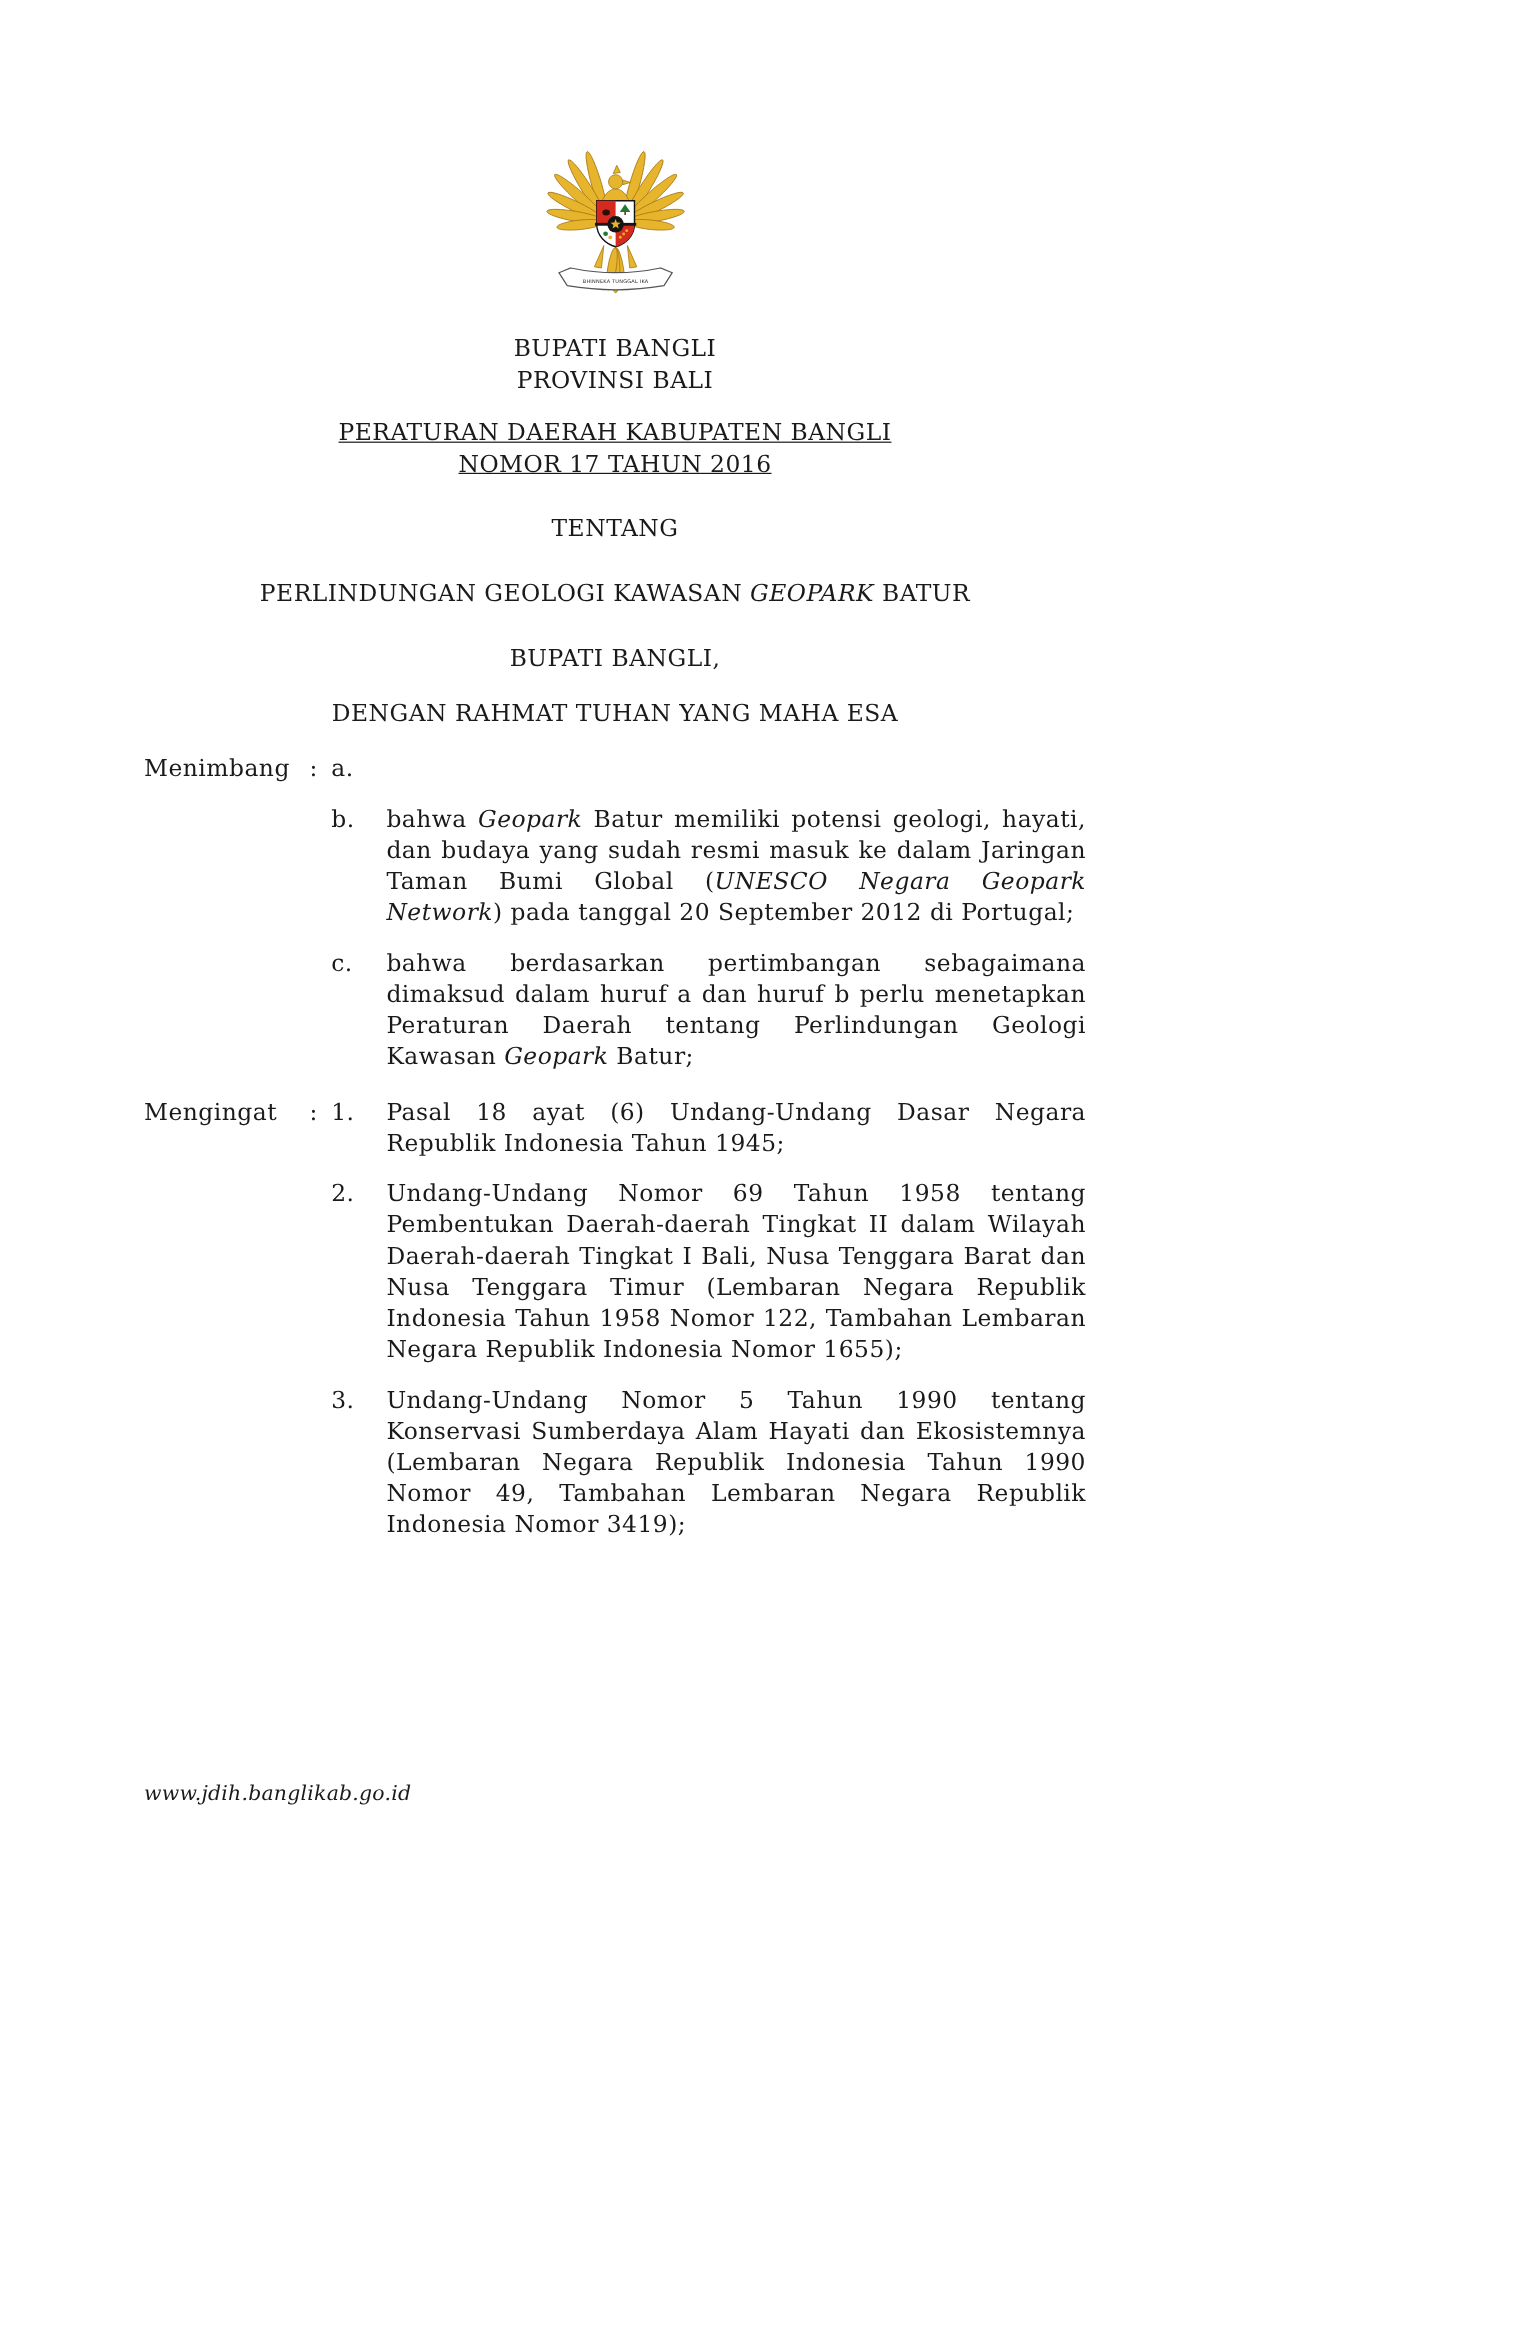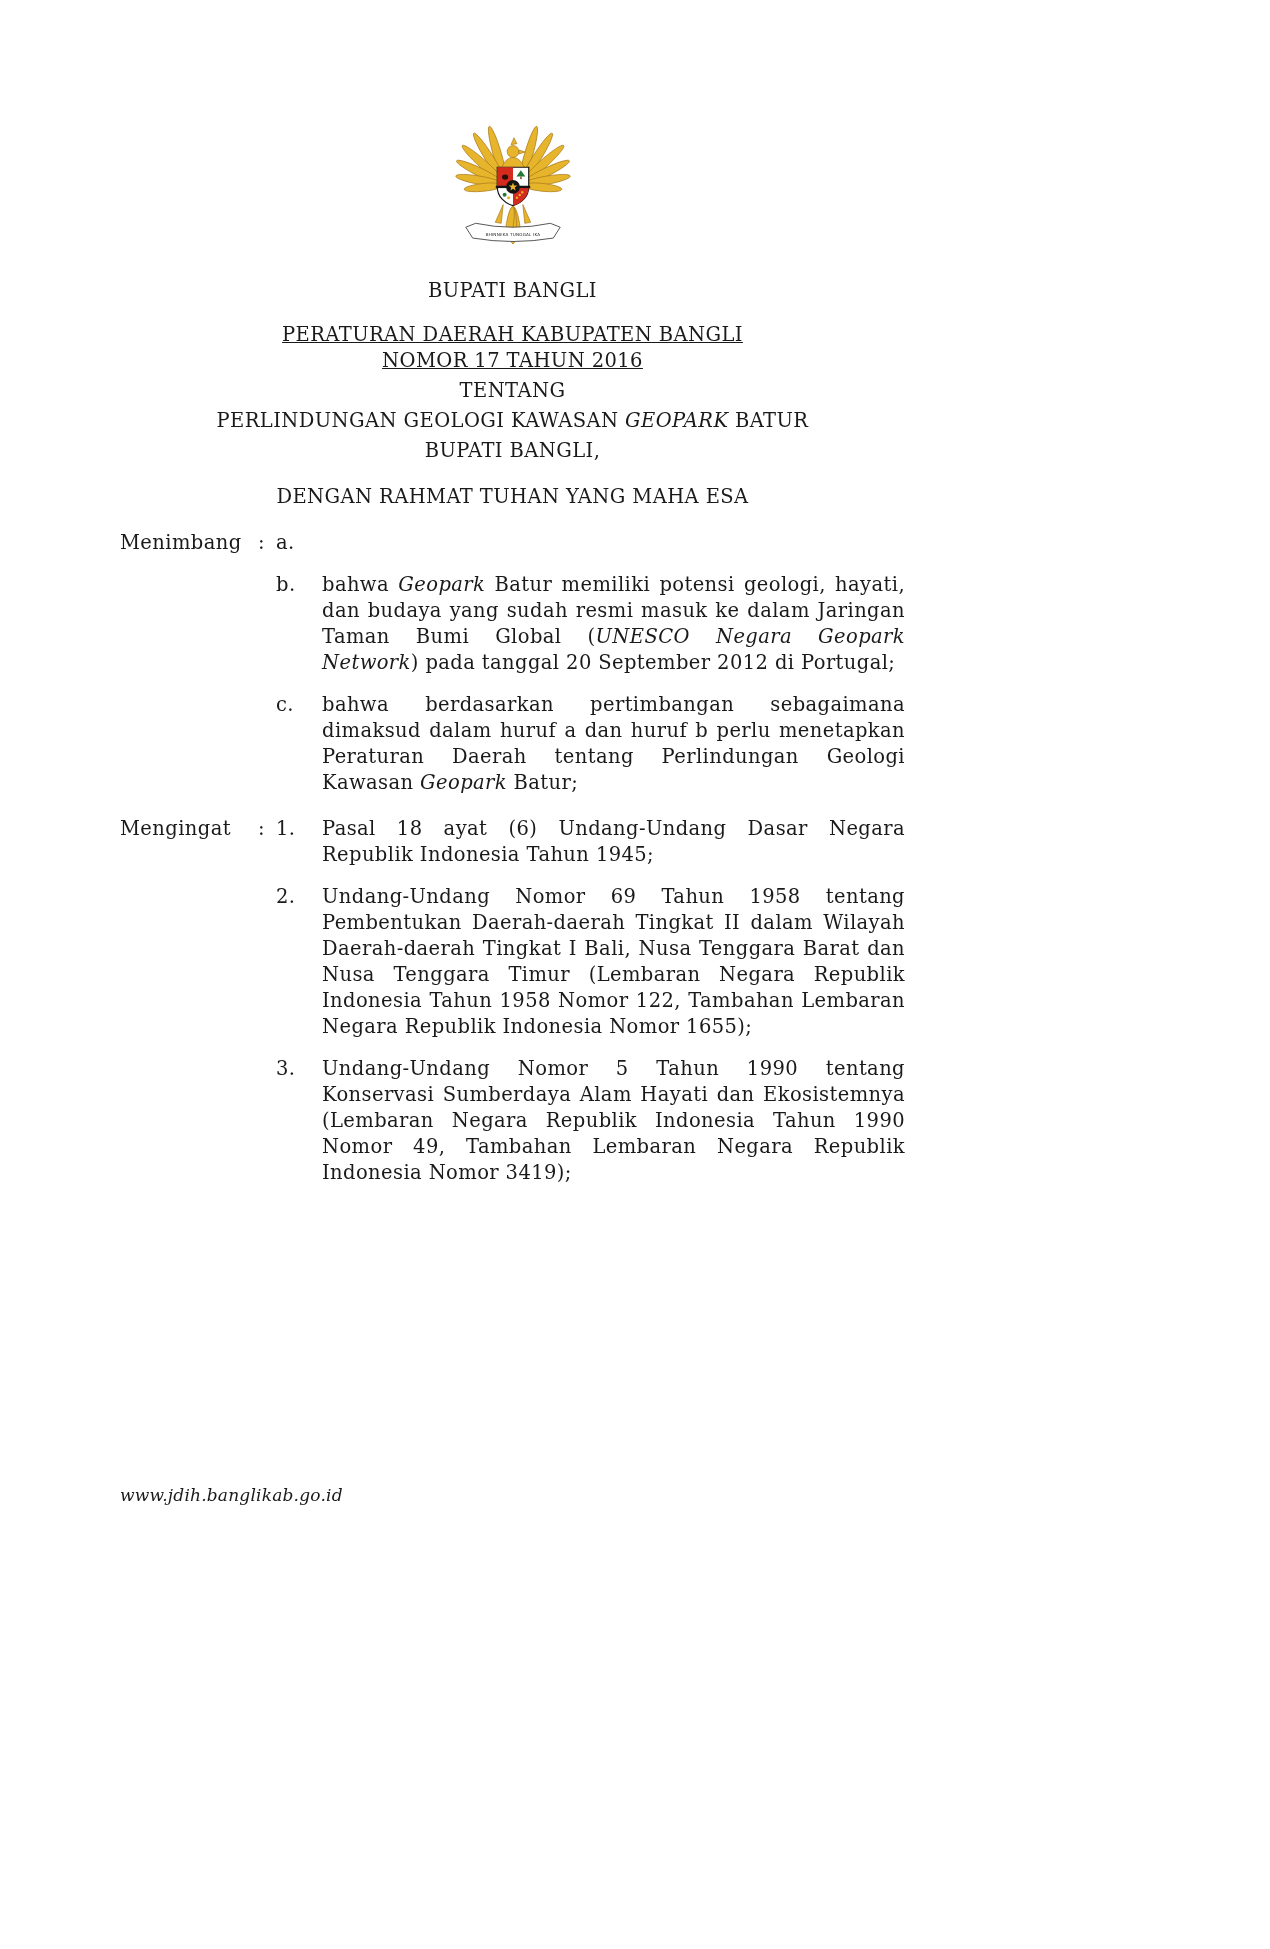--- a/index.html
+++ b/index.html
@@ -20,21 +20,21 @@
     position: absolute;
     left: 120px;
     top: 0;
     width: 785px;
   }
   .emblem { width: 118px; margin: 112px auto 0 auto; }
   .emblem svg { display: block; width: 118px; height: 140px; }
   .hline { text-align: center; }
   .mt26 { margin-top: 26px; }
   .mt18 { margin-top: 18px; text-decoration: underline; }
-  .mt22 { margin-top: 4px; }
+  .mt22 { margin-top: 28px; }
   .mt20 { margin-top: 20px; }
   .clause-grid {
     display: grid;
     grid-template-columns: 138px 18px 46px 1fr;
     row-gap: 16px;
   }
   .clause-label { grid-column: 1; grid-row: 1; }
   .clause-colon { grid-column: 2; grid-row: 1; }
   .clause-marker { grid-column: 3; }
   .clause-text { grid-column: 4; text-align: justify; }
@@ -118,20 +118,21 @@
 
         <g>
           <path d="M12,117 L22,113 Q60,121 98,113 L108,117 L101,128 Q60,135 19,128 Z" fill="#ffffff" stroke="#555555" stroke-width="1"></path>
           <text x="60" y="125.5" text-anchor="middle" font-family="DejaVu Sans, sans-serif" font-size="4.2" letter-spacing="0.2" fill="#222222">BHINNEKA TUNGGAL IKA</text>
         </g>
       </svg>
     </div>
 
     <div class="mt26">
       <div class="hline">BUPATI BANGLI</div>
+      <div class="hline">PROVINSI BALI</div>
     </div>
 
     <div class="mt18">
       <div class="hline">PERATURAN DAERAH KABUPATEN BANGLI</div>
       <div class="hline">NOMOR 17 TAHUN 2016</div>
     </div>
 
     <div class="hline mt22">TENTANG</div>
 
     <div class="hline mt22"><span>PERLINDUNGAN GEOLOGI KAWASAN </span><i>GEOPARK</i><span> BATUR</span></div>

